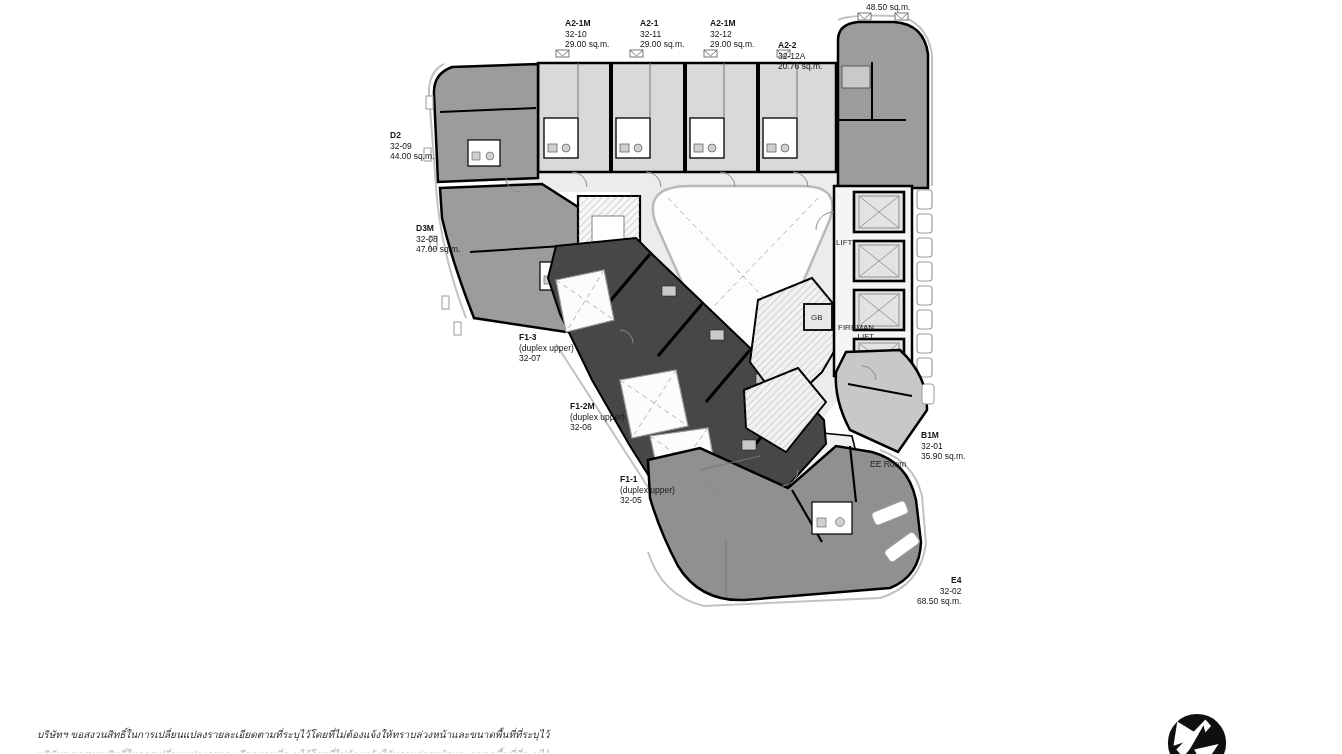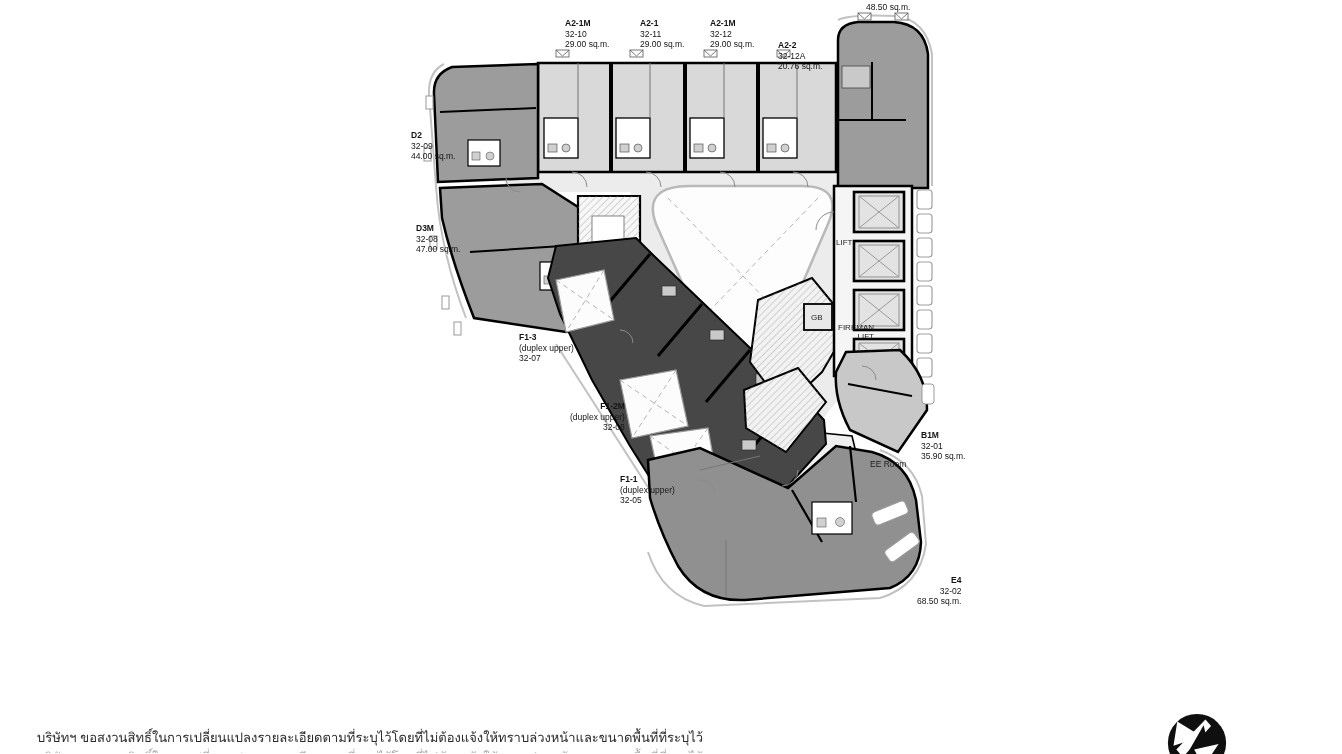--- a/index.html
+++ b/index.html
@@ -17,21 +17,21 @@
   .f-b1m{fill:var(--unit_b1m);}
   .wall{stroke:#000;stroke-width:2.5;}
   .arc{fill:none;stroke:#8a8a8a;stroke-width:1;}
   .dashx{stroke:#b4b4b4;stroke-width:1;stroke-dasharray:5 4;fill:none;}
   .inner{stroke:#777;stroke-width:1;fill:none;}
   .unit-label{position:absolute;font-size:8.5px;line-height:10.5px;color:#141414;white-space:nowrap;}
   .unit-label .l1{font-weight:bold;}
   .unit-label.no-bold .l1{font-weight:normal;}
   .room-label{position:absolute;font-size:8px;line-height:9px;color:#1c1c1c;white-space:nowrap;}
   .room-label.center{text-align:right;}
-  .footer-text{position:absolute;left:37px;top:727px;font-size:13px;color:#2b2b2b;white-space:nowrap;}
+  .footer-text{position:absolute;left:37px;top:727px;font-size:10px;color:#2b2b2b;white-space:nowrap;font-style:italic;}
   .footer-text.cut{top:747px;height:6px;overflow:hidden;opacity:.4;}
   .brand-logo{position:absolute;left:1166px;top:712px;width:62px;height:62px;}
 </style>
 </head>
 <body>
 
 <svg id="plan-svg" viewBox="0 0 1342 754" xmlns="http://www.w3.org/2000/svg">
   <defs>
     <pattern id="hatch" width="5" height="5" patternUnits="userSpaceOnUse" patternTransform="rotate(45)">
       <line x1="0" y1="0" x2="0" y2="5" stroke="#9a9a9a" stroke-width="0.8"></line>
@@ -267,36 +267,36 @@
 </div>
 <div class="unit-label" style="left:778px;top:18px;margin-top:22px;">
   <div class="l1">A2-2</div>
   <div>32-12A</div>
   <div>20.76 sq.m.</div>
 </div>
 <div class="unit-label no-bold" style="left:866px;top:-9px;">
   <div class="l1">32-14</div>
   <div>48.50 sq.m.</div>
 </div>
-<div class="unit-label" style="left:390px;top:130px;margin-left:21px;">
+<div class="unit-label" style="left:390px;top:130px;">
   <div class="l1">D2</div>
   <div>32-09</div>
   <div>44.00 sq.m.</div>
 </div>
 <div class="unit-label" style="left:416px;top:223px;">
   <div class="l1">D3M</div>
   <div>32-08</div>
   <div>47.00 sq.m.</div>
 </div>
 <div class="unit-label" style="left:519px;top:332px;">
   <div class="l1">F1-3</div>
   <div>(duplex upper)</div>
   <div>32-07</div>
 </div>
-<div class="unit-label" style="left:570px;top:401px;text-align:right;">
+<div class="unit-label" style="left:570px;top:401px;">
   <div class="l1">F1-2M</div>
   <div>(duplex upper)</div>
   <div>32-06</div>
 </div>
 <div class="unit-label" style="left:620px;top:474px;">
   <div class="l1">F1-1</div>
   <div>(duplex upper)</div>
   <div>32-05</div>
 </div>
 <div class="unit-label" style="left:921px;top:430px;">

